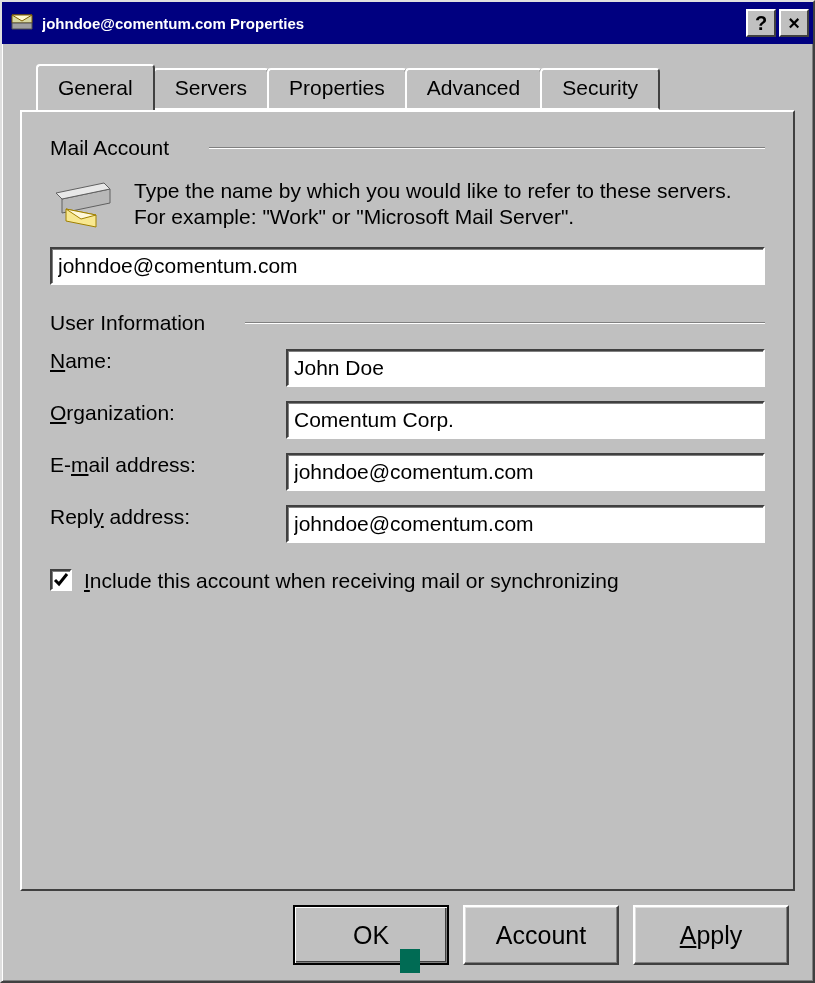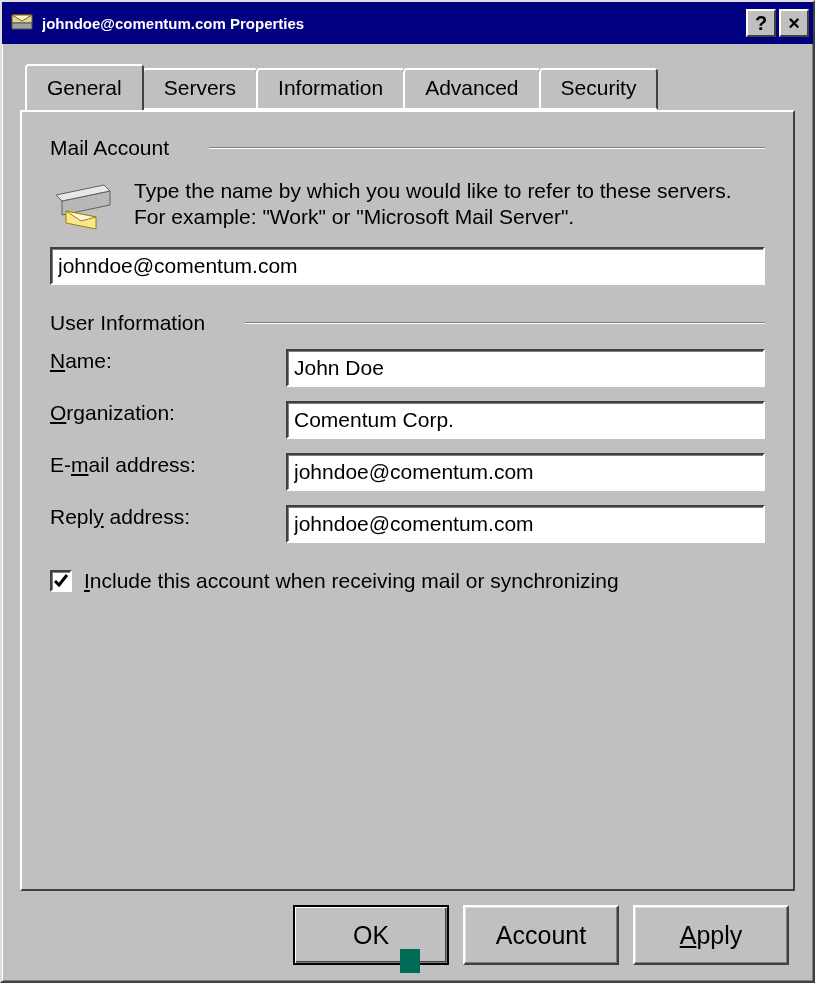--- a/index.html
+++ b/index.html
@@ -46,21 +46,21 @@
   }
   .body {
     flex: 1 1 auto;
     padding: 20px 18px 16px 18px;
     display: flex; flex-direction: column;
   }
   .tabs-row {
     display: flex;
     position: relative;
     z-index: 2;
-    margin-left: 5px;
+    margin-left: 16px;
   }
   .tab {
     padding: 10px 20px 8px 20px;
     background: #c0c0c0;
     border: 2px solid;
     border-color: #fff #404040 #c0c0c0 #fff;
     border-top-left-radius: 4px;
     border-top-right-radius: 4px;
     margin-right: -2px;
     font-size: 21px;
@@ -97,21 +97,21 @@
     padding-right: 10px;
     white-space: nowrap;
   }
   .group-line {
     flex: 1;
     height: 2px;
     background: #808080;
     border-bottom: 1px solid #fff;
   }
   .instruction-row {
-    display: flex; align-items: flex-end;
+    display: flex; align-items: center;
     margin: 18px 0 16px 0;
   }
   .mail-icon {
     width: 60px; height: 50px;
     flex: 0 0 auto;
     margin: 0 18px 0 6px;
     position: relative;
   }
   .instruction-text {
     flex: 1;
@@ -134,21 +134,21 @@
     display: flex; align-items: flex-start;
     margin: 14px 0;
   }
   .field-label {
     width: 200px;
     font-size: 21px;
   }
   .field-label .u { text-decoration: underline; }
   .form-field .sunken-input { flex: 1; margin-left: 36px; }
   .checkbox-row {
-    display: flex; align-items: center;
+    display: flex; align-items: flex-start;
     margin-top: 12px;
   }
   .chk {
     width: 22px; height: 22px;
     background: #fff;
     border: 2px solid;
     border-color: #404040 #fff #fff #404040;
     box-shadow: inset 1px 1px 0 #808080;
     margin-right: 12px;
     display: flex; align-items: center; justify-content: center;
@@ -199,21 +199,21 @@
       <div class="cap-btn">?</div>
       <div class="cap-btn">×</div>
     </div>
   </div>
 
   <div class="body">
 
     <div class="tabs-row">
       <div class="tab active">General</div>
       <div class="tab inactive">Servers</div>
-      <div class="tab inactive">Information</div>
+      <div class="tab inactive">Properties</div>
       <div class="tab inactive">Advanced</div>
       <div class="tab inactive">Security</div>
     </div>
 
     <div class="tab-panel">
 
       <div class="groupbox">
         <div class="group-row">
           <span class="group-label">Mail Account</span>
           <div class="group-line"></div>

